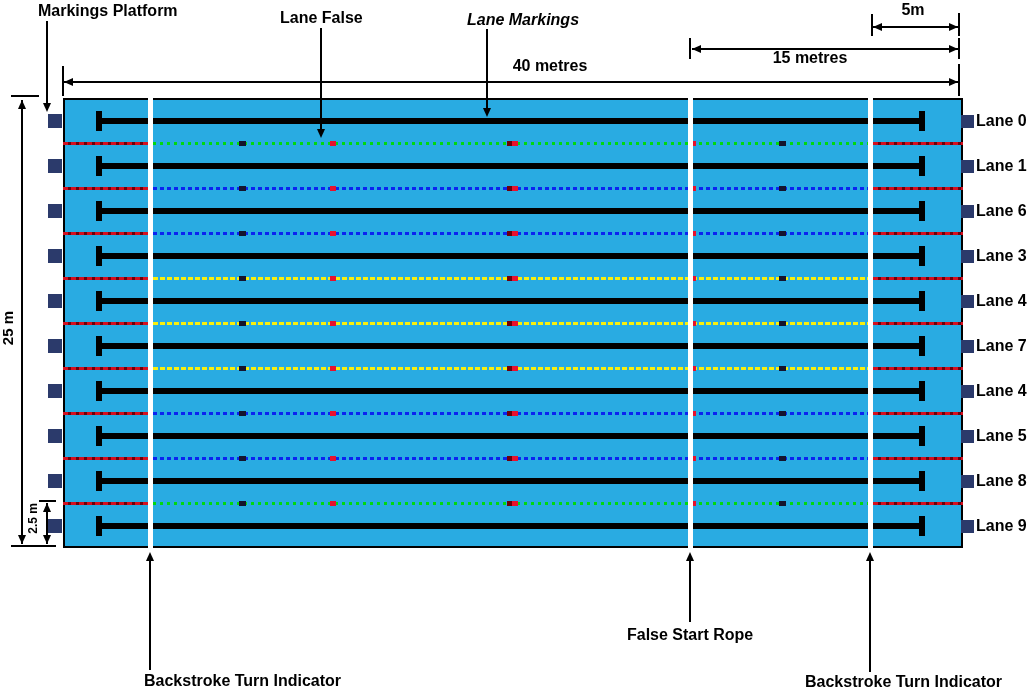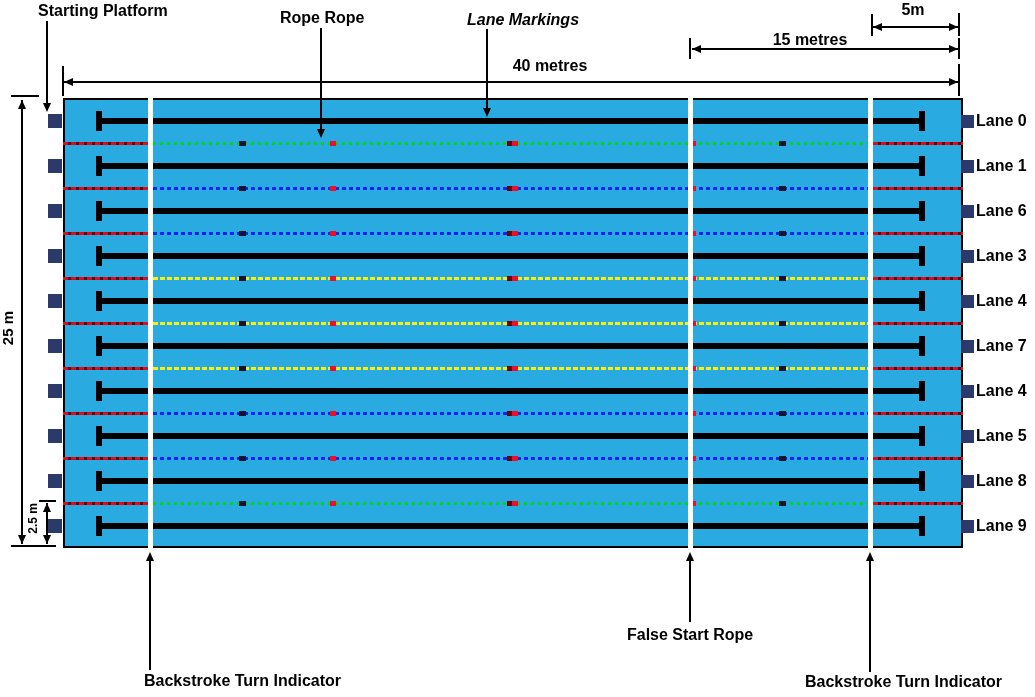--- a/index.html
+++ b/index.html
@@ -185,21 +185,21 @@
   <div class="whiteline" style="left:688px;"></div>
   <div class="whiteline" style="left:868px;"></div>
 
   <div class="txt center" style="left:550px;top:57px;">40 metres</div>
   <div class="blk" style="left:64px;top:81px;width:894px;height:2px;"></div>
   <div class="ah ah-l" style="left:64px;top:78px;"></div>
   <div class="ah ah-r" style="left:949px;top:78px;"></div>
   <div class="blk" style="left:62px;top:66px;width:2px;height:30px;"></div>
   <div class="blk" style="left:958px;top:64px;width:2px;height:32px;"></div>
 
-  <div class="txt center" style="left:810px;top:31px;">15 metres</div>
+  <div class="txt center" style="left:810px;top:49px;">15 metres</div>
   <div class="blk" style="left:692px;top:48px;width:266px;height:2px;"></div>
   <div class="ah ah-l" style="left:692px;top:45px;"></div>
   <div class="ah ah-r" style="left:949px;top:45px;"></div>
   <div class="blk" style="left:689px;top:38px;width:2px;height:21px;"></div>
   <div class="blk" style="left:958px;top:38px;width:2px;height:21px;"></div>
 
   <div class="txt center" style="left:913px;top:1px;">5m</div>
   <div class="blk" style="left:873px;top:26px;width:85px;height:2px;"></div>
   <div class="ah ah-l" style="left:873px;top:23px;"></div>
   <div class="ah ah-r" style="left:949px;top:23px;"></div>
@@ -213,25 +213,25 @@
   <div class="blk" style="left:11px;top:95px;width:28px;height:2px;"></div>
   <div class="blk" style="left:11px;top:545px;width:28px;height:2px;"></div>
 
   <div class="vtxt small" style="left:27px;top:503px;">2.5 m</div>
   <div class="blk" style="left:46px;top:503px;width:2px;height:41px;"></div>
   <div class="ah ah-u" style="left:43px;top:503px;"></div>
   <div class="ah ah-d" style="left:43px;top:535px;"></div>
   <div class="blk" style="left:39px;top:500px;width:17px;height:2px;"></div>
   <div class="blk" style="left:39px;top:545px;width:17px;height:2px;"></div>
 
-  <div class="txt" style="left:38px;top:2px;">Starting Platform</div>
+  <div class="txt" style="left:38px;top:2px;">Markings Platform</div>
   <div class="leader" style="left:46px;top:21px;height:83px;"></div>
   <div class="ah ah-d" style="left:43px;top:103px;"></div>
 
-  <div class="txt" style="left:280px;top:9px;">Rope Rope</div>
+  <div class="txt" style="left:280px;top:9px;">Lane False</div>
   <div class="leader" style="left:320px;top:28px;height:102px;"></div>
   <div class="ah ah-d" style="left:317px;top:129px;"></div>
 
   <div class="txt" style="left:467px;top:11px;font-style:italic;">Lane Markings</div>
   <div class="leader" style="left:486px;top:29px;height:80px;"></div>
   <div class="ah ah-d" style="left:483px;top:108px;"></div>
 
   <div class="ah ah-u" style="left:686px;top:552px;"></div>
   <div class="leader" style="left:689px;top:560px;height:62px;"></div>
   <div class="txt" style="left:627px;top:626px;">False Start Rope</div>

